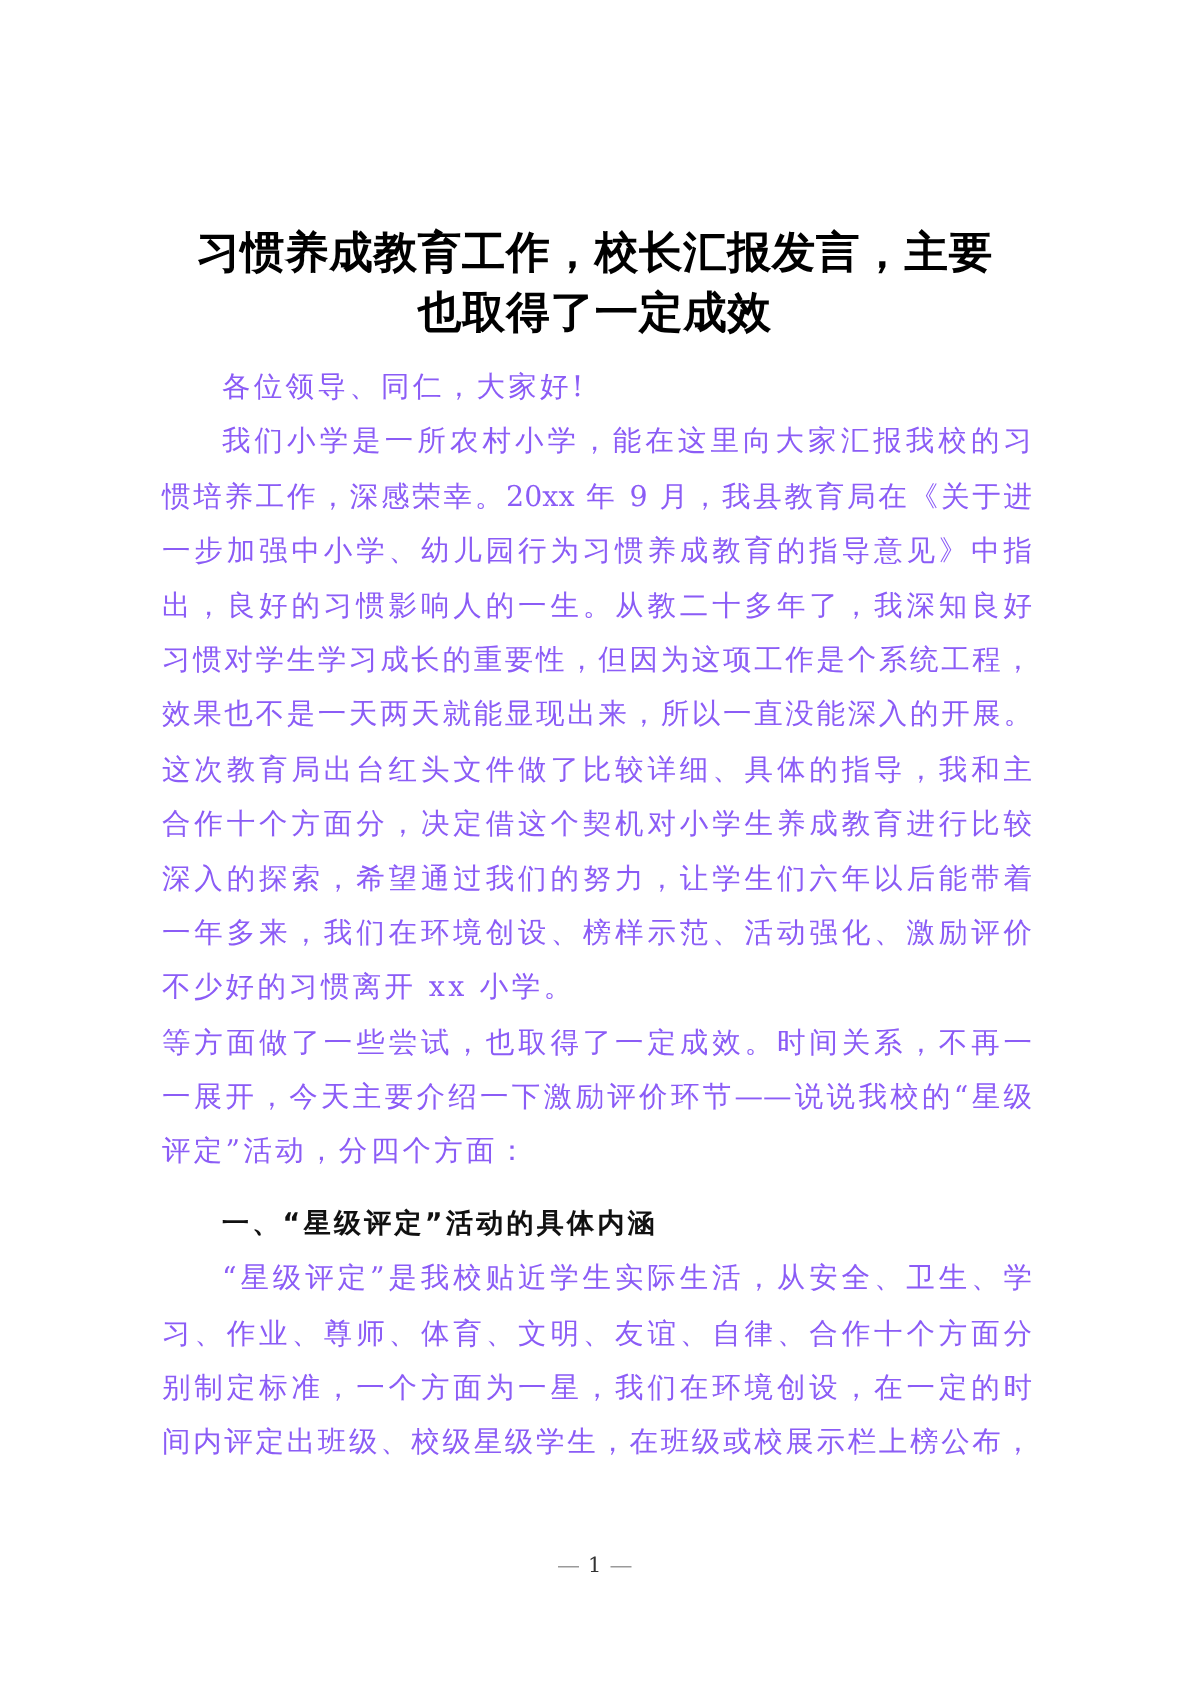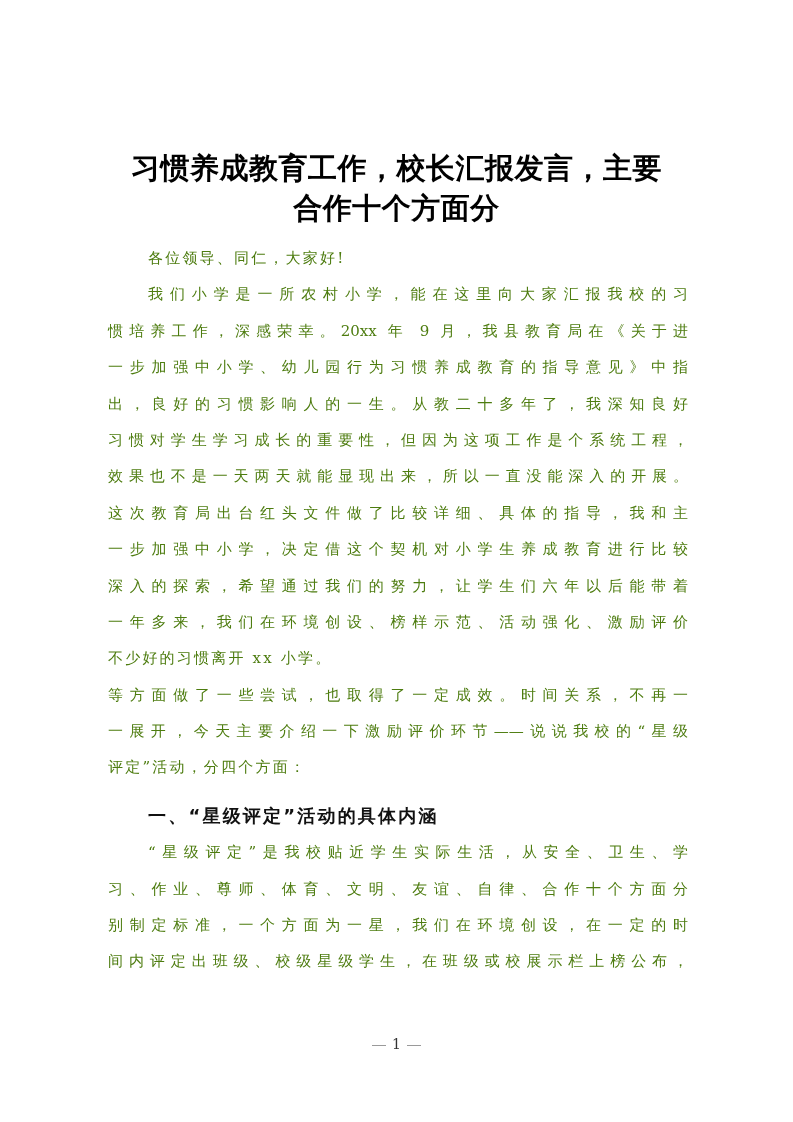--- a/index.html
+++ b/index.html
@@ -39,26 +39,26 @@
     .body-text {
       position: absolute;
       left: 108px;
       top: 240px;
       width: 580px;
     }
     .line {
       position: relative;
       height: 36.4px;
       line-height: 36.4px;
-      font-size: 15px;
+      font-size: 19px;
       white-space: nowrap;
       text-align: justify;
       text-align-last: justify;
       letter-spacing: 0px;
-      color: #4d7c0f;
+      color: #8b5cf6;
     }
     .line.last {
       text-align-last: left;
       letter-spacing: 2.2px;
     }
     .line.indent { padding-left: 40px; }
     .line.heading {
       font-family: "DejaVu Sans", "Liberation Sans", sans-serif;
       font-weight: bold;
       font-size: 18px;
@@ -83,34 +83,34 @@
       margin: 0 6px;
     }
   </style>
 </head>
 <body>
 
 <div class="page">
 
   <div class="title">
     <div>习惯养成教育工作，校长汇报发言，主要</div>
-    <div>合作十个方面分</div>
+    <div>也取得了一定成效</div>
   </div>
 
   <div class="body-text">
     <div class="line last indent">各位领导、同仁，大家好!</div>
 
     <div class="line indent">我们小学是一所农村小学，能在这里向大家汇报我校的习</div>
     <div class="line">惯培养工作，深感荣幸。20xx 年 9 月，我县教育局在《关于进</div>
     <div class="line">一步加强中小学、幼儿园行为习惯养成教育的指导意见》中指</div>
     <div class="line">出，良好的习惯影响人的一生。从教二十多年了，我深知良好</div>
     <div class="line">习惯对学生学习成长的重要性，但因为这项工作是个系统工程，</div>
     <div class="line">效果也不是一天两天就能显现出来，所以一直没能深入的开展。</div>
     <div class="line">这次教育局出台红头文件做了比较详细、具体的指导，我和主</div>
-    <div class="line">一步加强中小学，决定借这个契机对小学生养成教育进行比较</div>
+    <div class="line">合作十个方面分，决定借这个契机对小学生养成教育进行比较</div>
     <div class="line">深入的探索，希望通过我们的努力，让学生们六年以后能带着</div>
     <div class="line">一年多来，我们在环境创设、榜样示范、活动强化、激励评价</div>
 
     <div class="line last">不少好的习惯离开 xx 小学。</div>
     <div class="line">等方面做了一些尝试，也取得了一定成效。时间关系，不再一</div>
     <div class="line">一展开，今天主要介绍一下激励评价环节——说说我校的“星级</div>
     <div class="line last">评定”活动，分四个方面：</div>
 
     <div class="line last indent heading">一、“星级评定”活动的具体内涵</div>
 

